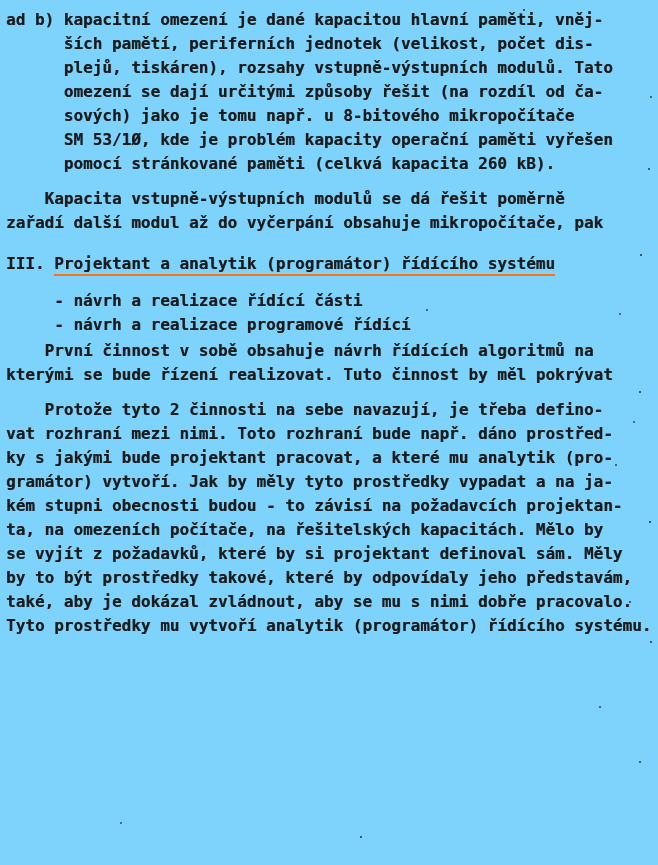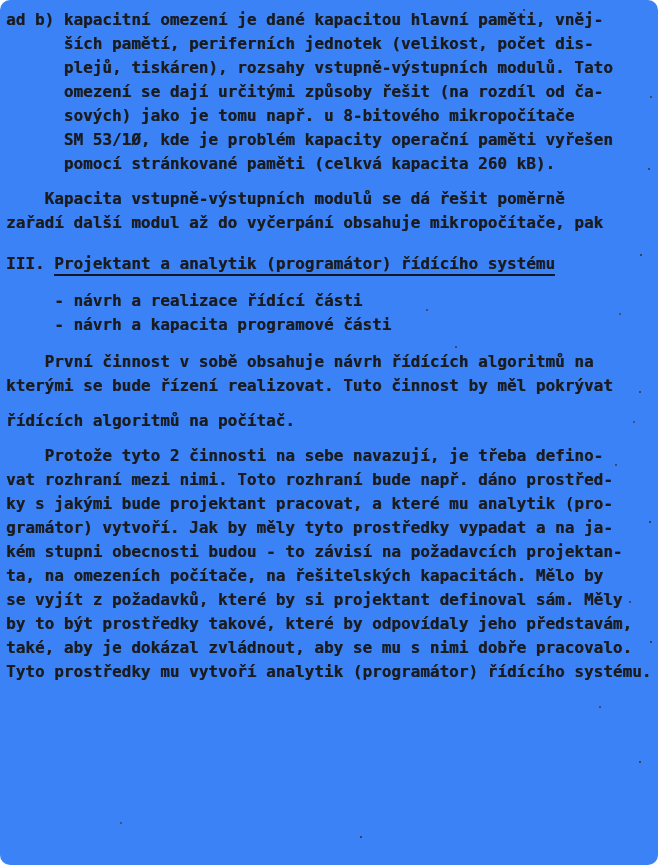--- a/index.html
+++ b/index.html
@@ -5,49 +5,48 @@
 <style>
   html, body {
     margin: 0;
     padding: 0;
     background: #ffffff;
   }
   .page {
     position: relative;
     width: 658px;
     height: 865px;
-    background: #3b82f6;
+    background: #7dd3fc;
     overflow: hidden;
     font-family: "DejaVu Sans Mono", "Liberation Mono", monospace;
     font-size: 16px;
     font-weight: 700;
     line-height: 24px;
     color: #1b1b1b;
     padding: 8px 0 0 6px;
     box-sizing: border-box;
     text-shadow: 0.4px 0.3px 0 rgba(10,10,10,0.55);
-    border-radius: 10px;
   }
   .block {
     white-space: pre;
     margin: 0 0 11px 0;
   }
   .block.heading {
     margin-top: 17px;
     margin-bottom: 13px;
   }
   .block.list {
     margin-top: 2px;
-    margin-bottom: 13px;
+    margin-bottom: 2px;
   }
   .line {
     white-space: pre;
   }
   .underlined {
-    border-bottom: 2px solid #0f172a;
+    border-bottom: 2px solid #f97316;
     padding-bottom: 1px;
     text-align: right;
   }
   
   .noise {
     position: absolute;
     top: 0; left: 0;
     width: 2px; height: 2px;
     background: transparent;
     border-radius: 50%;
@@ -75,18 +74,18 @@
 </style>
 </head>
 <body>
 
 <div class="page">
   <div class="noise"></div>
   <div id="content">
       <div class="block item"><div class="line">ad b) kapacitní omezení je dané kapacitou hlavní paměti, vněj-</div><div class="line">      ších pamětí, periferních jednotek (velikost, počet dis-</div><div class="line">      plejů, tiskáren), rozsahy vstupně-výstupních modulů. Tato</div><div class="line">      omezení se dají určitými způsoby řešit (na rozdíl od ča-</div><div class="line">      sových) jako je tomu např. u 8-bitového mikropočítače</div><div class="line">      SM 53/1Ø, kde je problém kapacity operační paměti vyřešen</div><div class="line">      pomocí stránkované paměti (celkvá kapacita 260 kB).</div></div>
       <div class="block paragraph"><div class="line">    Kapacita vstupně-výstupních modulů se dá řešit poměrně</div><div class="line">zařadí další modul až do vyčerpání obsahuje mikropočítače, pak</div></div>
       <div class="block heading"><span>III. </span><span class="underlined">Projektant a analytik (programátor) řídícího systému</span></div>
-      <div class="block list"><div class="line">     - návrh a realizace řídící části</div><div class="line">     - návrh a kapacita programové části</div></div>
+      <div class="block list"><div class="line">     - návrh a realizace řídící části</div><div class="line">     - návrh a realizace programové řídící</div></div>
       <div class="block paragraph"><div class="line">    První činnost v sobě obsahuje návrh řídících algoritmů na</div><div class="line">kterými se bude řízení realizovat. Tuto činnost by měl pokrývat</div></div>
-      <div class="block paragraph"><div class="line">řídících algoritmů na počítač.</div></div>
+      <div class="block paragraph"></div>
       <div class="block paragraph"><div class="line">    Protože tyto 2 činnosti na sebe navazují, je třeba defino-</div><div class="line">vat rozhraní mezi nimi. Toto rozhraní bude např. dáno prostřed-</div><div class="line">ky s jakými bude projektant pracovat, a které mu analytik (pro-</div><div class="line">gramátor) vytvoří. Jak by měly tyto prostředky vypadat a na ja-</div><div class="line">kém stupni obecnosti budou - to závisí na požadavcích projektan-</div><div class="line">ta, na omezeních počítače, na řešitelských kapacitách. Mělo by</div><div class="line">se vyjít z požadavků, které by si projektant definoval sám. Měly</div><div class="line">by to být prostředky takové, které by odpovídaly jeho představám,</div><div class="line">také, aby je dokázal zvládnout, aby se mu s nimi dobře pracovalo.</div><div class="line">Tyto prostředky mu vytvoří analytik (programátor) řídícího systému.</div></div>
     </div>
 </div>
 
 </body></html>

